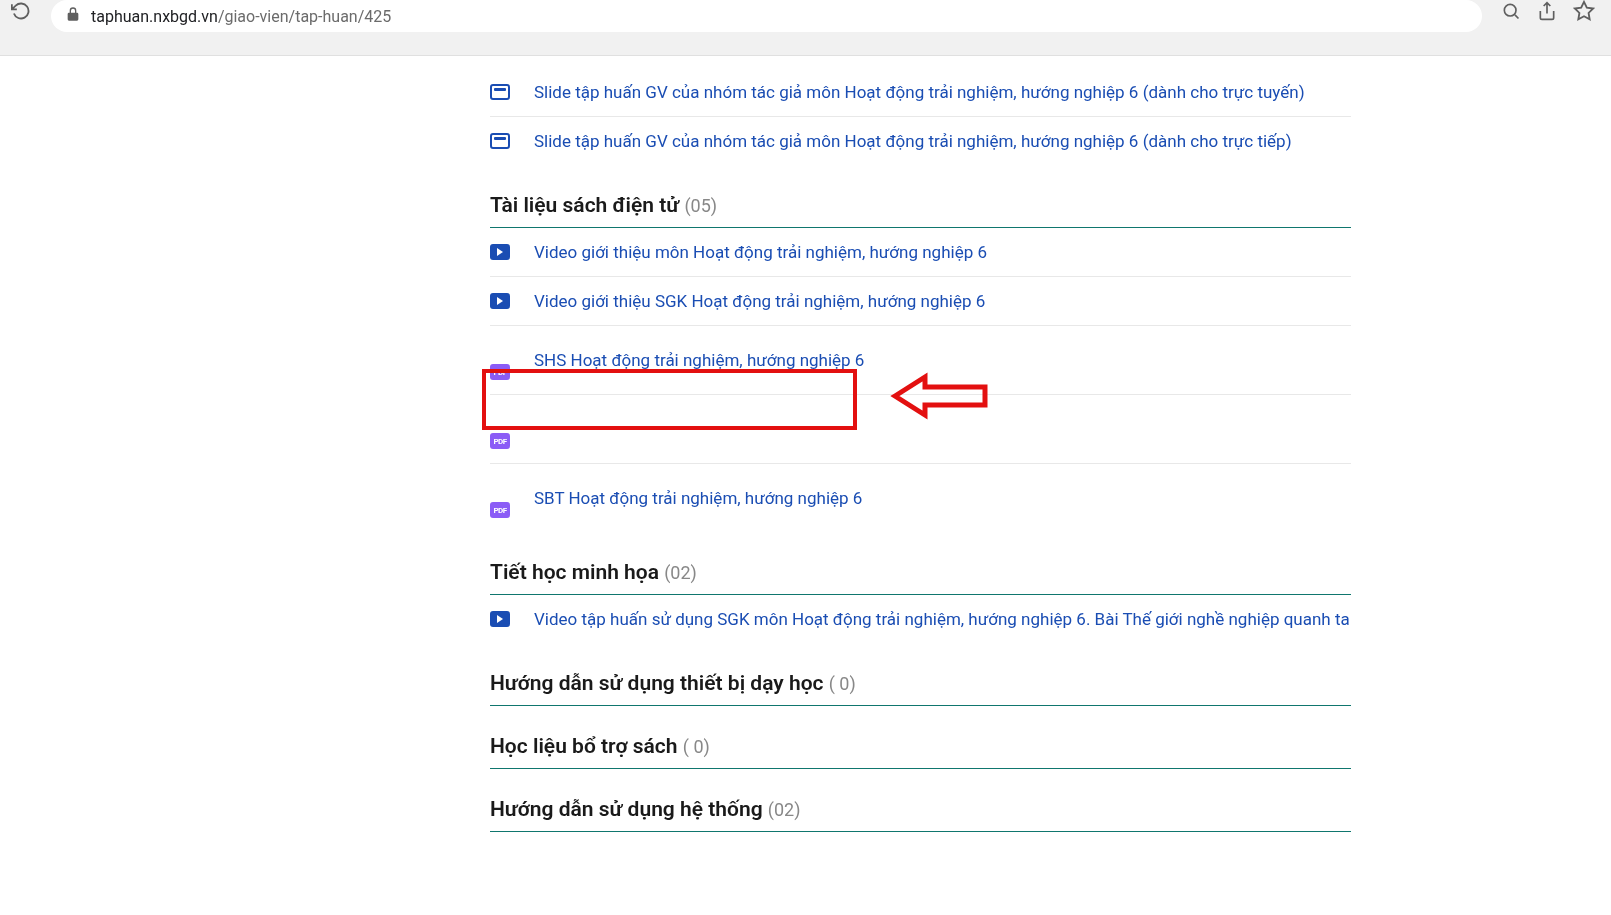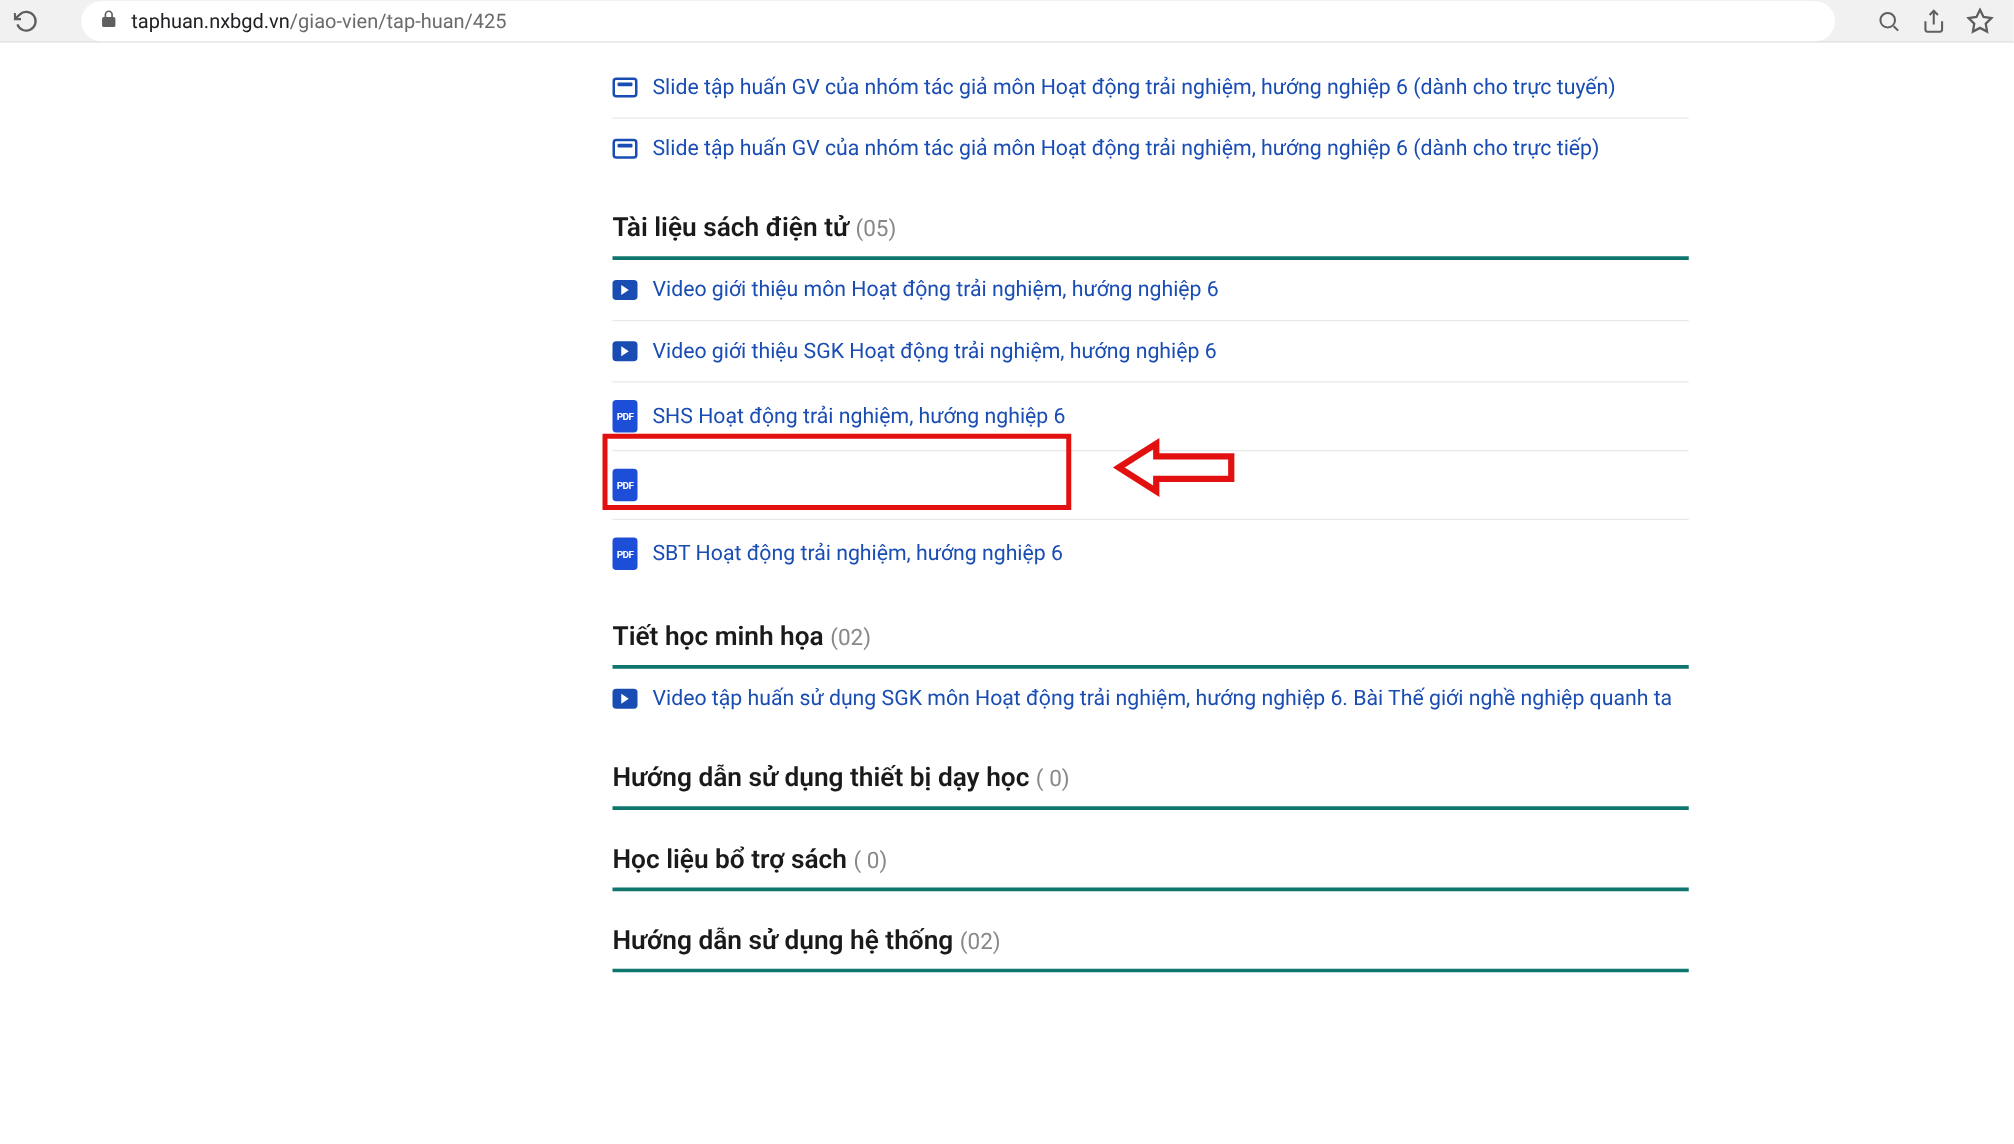--- a/index.html
+++ b/index.html
@@ -3,27 +3,27 @@
   <meta charset="utf-8">
   <style>
     * { margin: 0; padding: 0; box-sizing: border-box; }
     body {
       font-family: -apple-system, BlinkMacSystemFont, "Segoe UI", Roboto, Arial, sans-serif;
       background: #fff;
       width: 1611px;
       overflow-x: hidden;
     }
     .browser-bar {
-      height: 34px;
+      height: 56px;
       background: #f1f1f1;
       border-bottom: 1px solid #e0e0e0;
       display: flex;
-      align-items: center;
+      align-items: flex-start;
       padding: 0 10px;
-      gap: 33px;
+      gap: 19px;
     }
     .reload-btn { width: 22px; height: 22px; display:flex; align-items:center; justify-content:center; color:#5f5f5f; }
     .url-bar {
       flex: 1;
       background: #fff;
       border-radius: 20px;
       height: 32px;
       display: flex;
       align-items: center;
       padding: 0 14px;
@@ -39,29 +39,29 @@
       padding-left: 490px;
       padding-top: 12px;
       padding-right: 260px;
     }
     .section { margin-top: 28px; }
     .section-title {
       font-size: 21px;
       font-weight: 600;
       color: #1a1a1a;
       padding-bottom: 10px;
-      border-bottom: 3px solid #0f766e;
+      border-bottom: 1px solid #0f766e;
     }
     .section-count { color: #888; font-weight: 400; font-size:18px; }
     .item {
       display: flex;
       align-items: center;
       padding: 14px 0;
       border-bottom: 1px solid #e8e8e8;
-      gap: 12px;
+      gap: 24px;
     }
     .item:last-child { border-bottom: none; }
     .icon-slide {
       width: 20px; height: 16px;
       border: 2.5px solid #1a4db3;
       border-radius: 3px;
       position: relative;
       flex-shrink: 0;
     }
     .icon-slide::after {
@@ -81,31 +81,32 @@
     }
     .icon-video::after {
       content:"";
       position:absolute;
       left:7px; top:4px;
       border-left: 6px solid #fff;
       border-top: 4px solid transparent;
       border-bottom: 4px solid transparent;
     }
     .icon-pdf {
-      width: 20px; height: 26px;
-      background: #1d4ed8;
+      width: 20px; height: 16px;
+      background: #8b5cf6;
       border-radius: 3px;
       color:#fff;
       font-size:8px;
       font-weight:bold;
       display:flex;
       align-items:center;
       justify-content:center;
       flex-shrink: 0;
       letter-spacing:-0.5px;
+      margin-top:24px;
     }
     .item-label {
       color: #1a4db3;
       font-size: 17px;
     }
     .highlight-box {
       border: 4px solid #e31010;
       position: absolute;
       pointer-events: none;
     }

